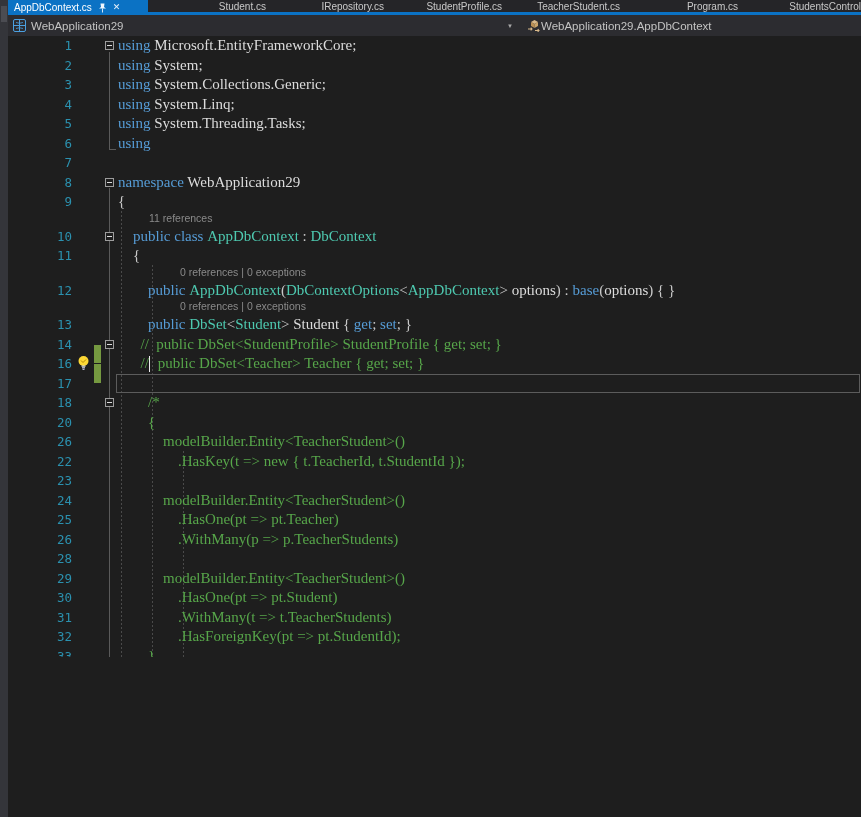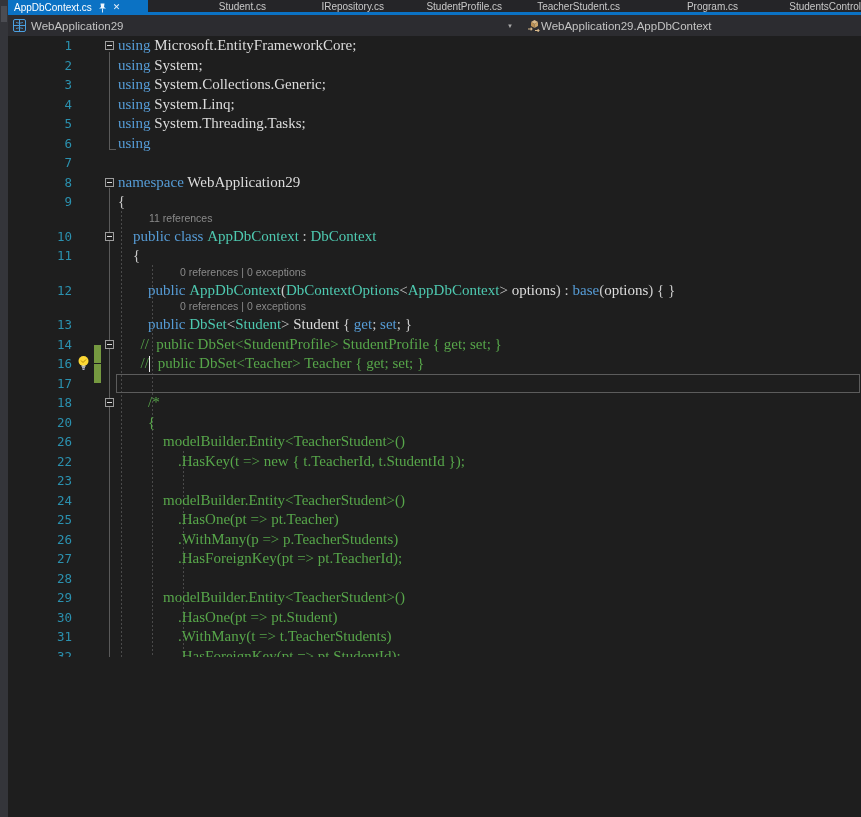--- a/index.html
+++ b/index.html
@@ -369,27 +369,20 @@
           <div class="cell-code"><span class="cmt">                .HasOne(pt =&gt; pt.Teacher)</span></div>
         </div>
         <div class="row">
           <div class="cell-num">26</div>
           <div class="cell-glyph"></div>
           <div class="cell-bar"></div>
           <div class="cell-fold"></div>
           <div class="cell-code"><span class="cmt">                .WithMany(p =&gt; p.TeacherStudents)</span></div>
         </div>
         <div class="row">
-          <div class="cell-num">27</div>
-          <div class="cell-glyph"></div>
-          <div class="cell-bar"></div>
-          <div class="cell-fold"></div>
-          <div class="cell-code"><span class="cmt">                .HasForeignKey(pt =&gt; pt.TeacherId);</span></div>
-        </div>
-        <div class="row">
           <div class="cell-num">28</div>
           <div class="cell-glyph"></div>
           <div class="cell-bar"></div>
           <div class="cell-fold"></div>
           <div class="cell-code"></div>
         </div>
         <div class="row">
           <div class="cell-num">29</div>
           <div class="cell-glyph"></div>
           <div class="cell-bar"></div>

